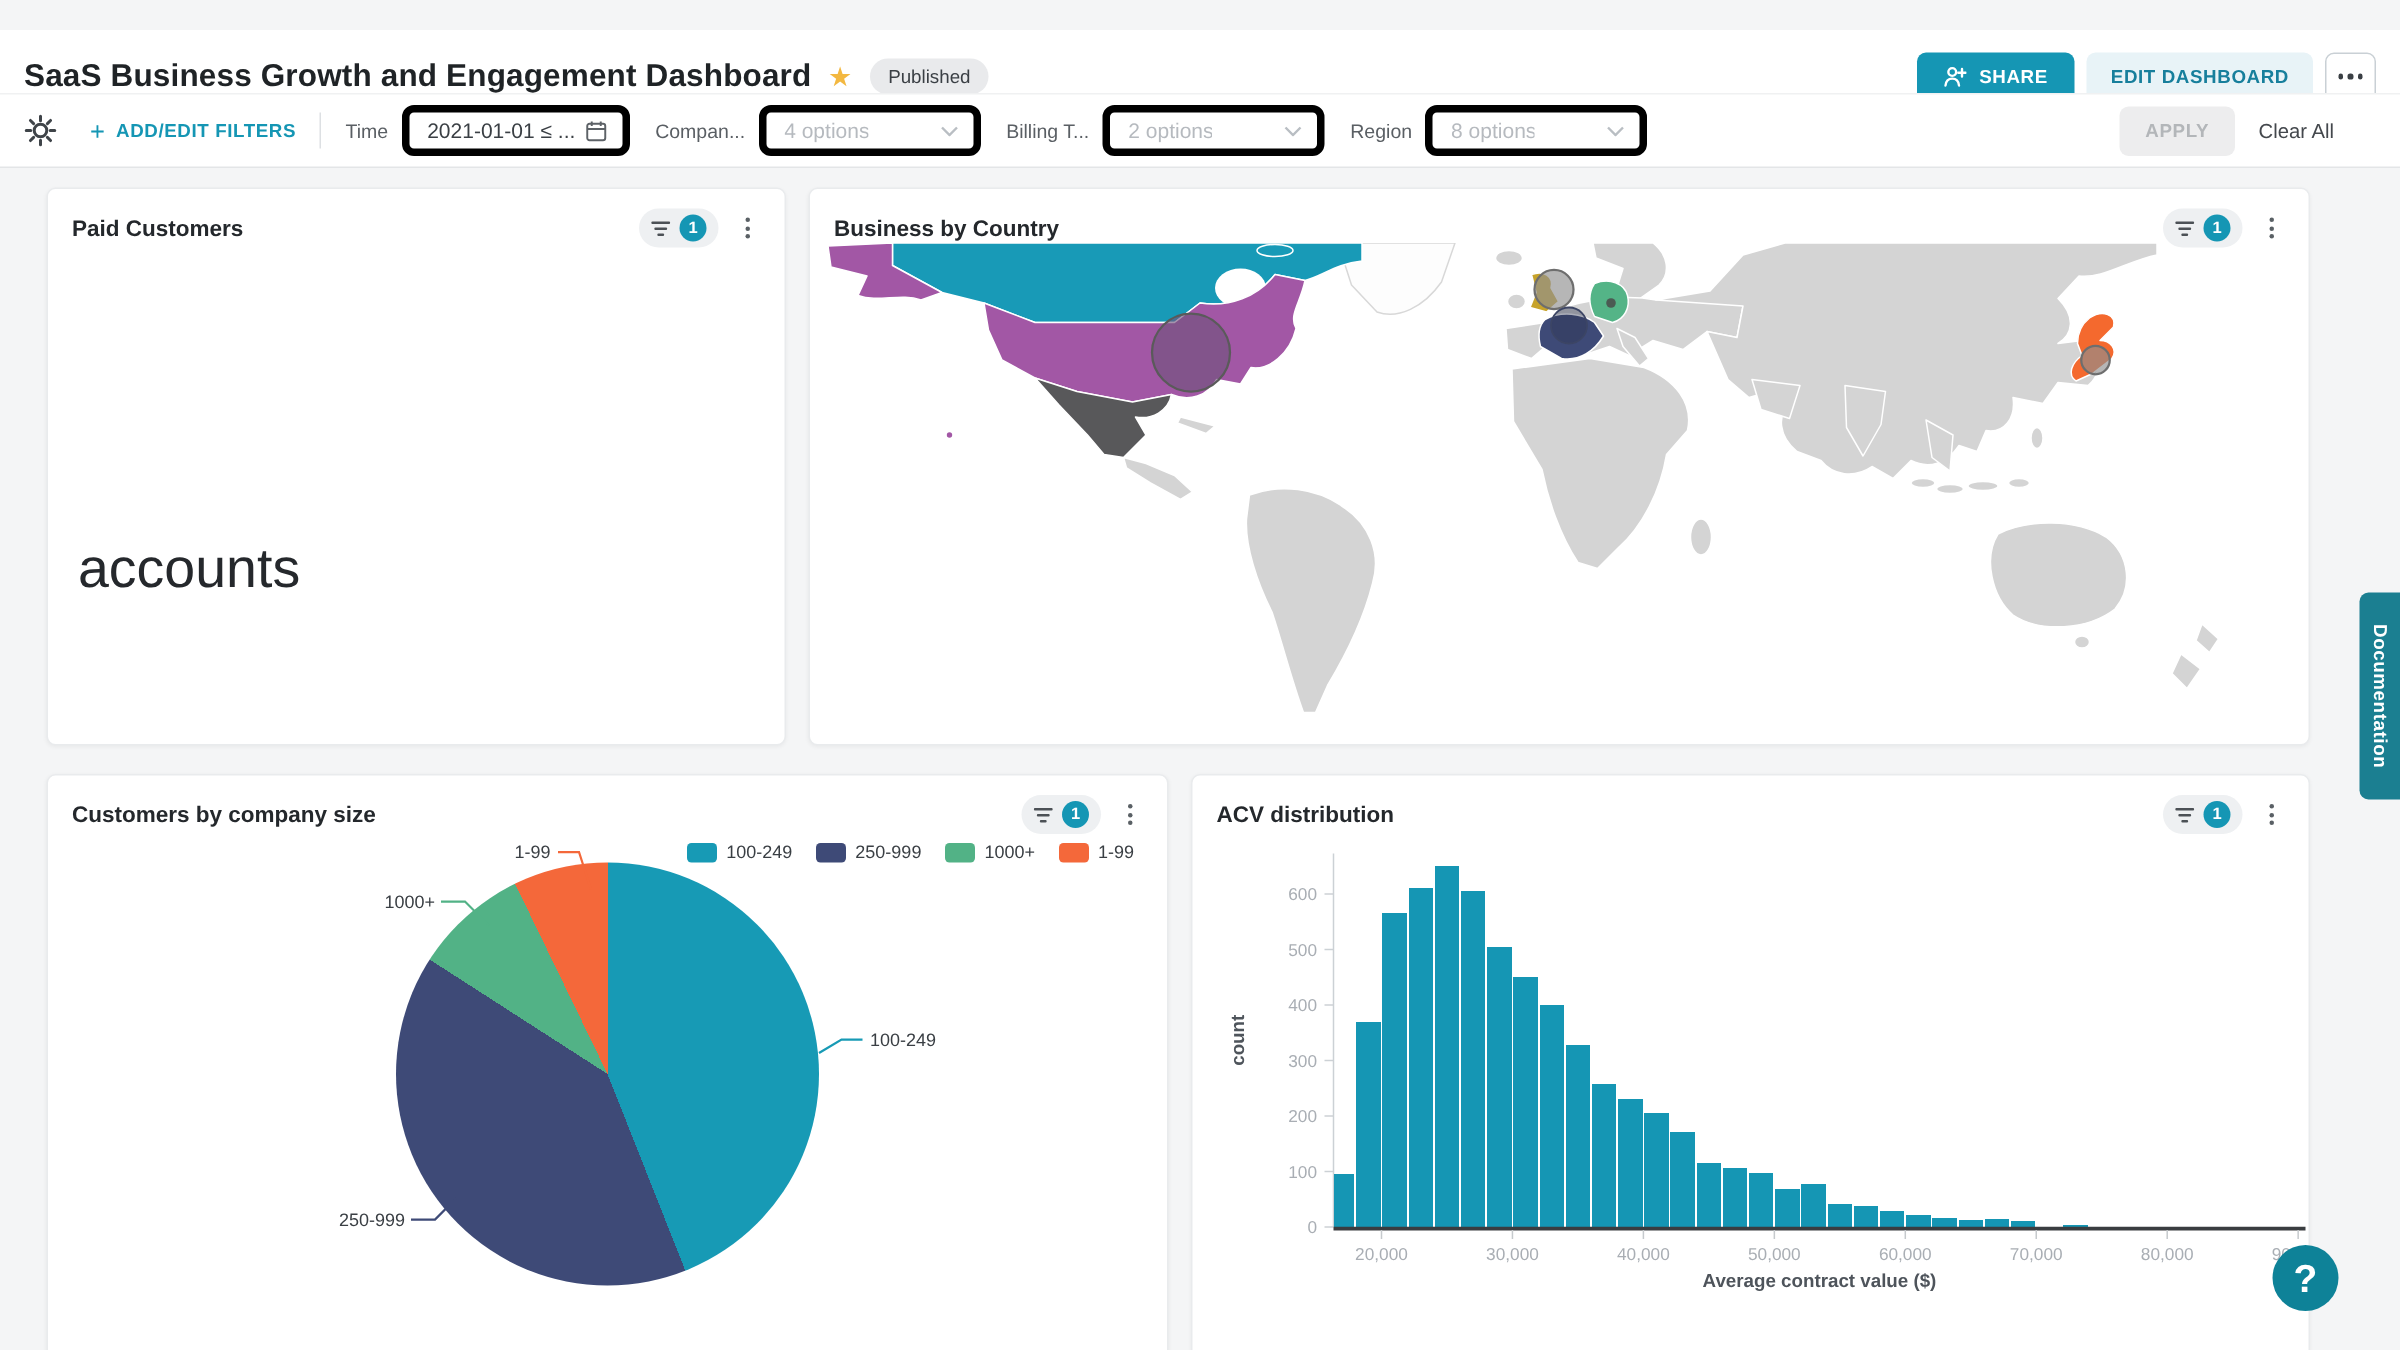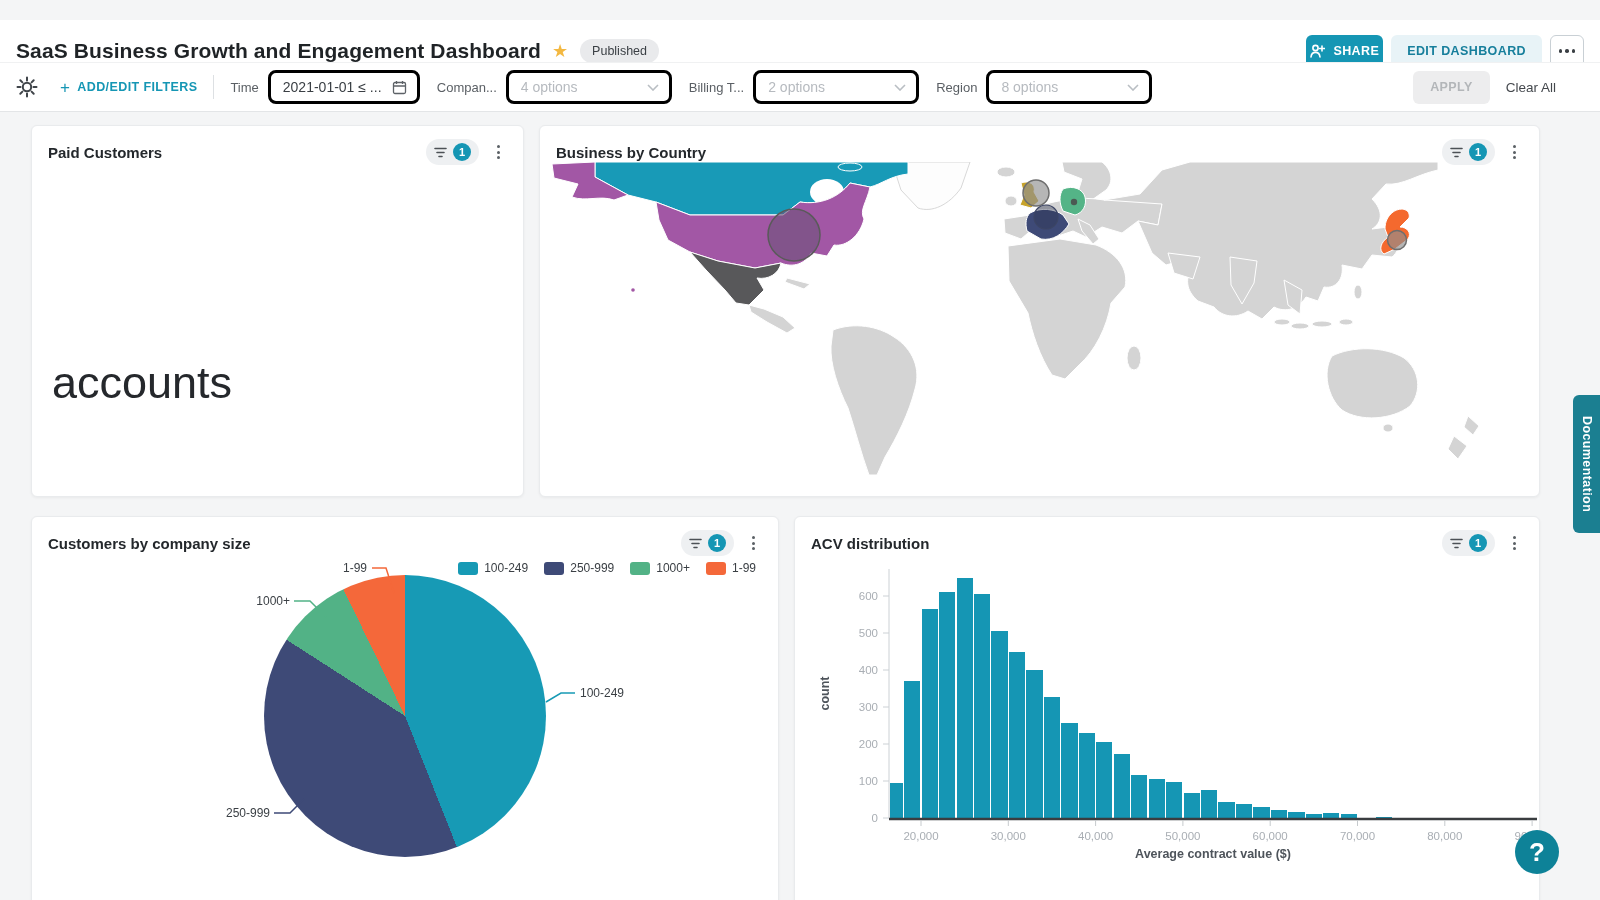--- a/index.html
+++ b/index.html
@@ -7,37 +7,37 @@
   body { font-family:"Liberation Sans", sans-serif; background:#f4f5f6; color:#24282c; }
   .stage { position:relative; width:1600px; height:900px; overflow:hidden; }
 
   
   .header { position:absolute; left:0; top:0; width:1600px; height:62px; background:#fff; display:flex; align-items:center; padding:0 16px; z-index:5;margin-top:20px; }
   .dash-title { font-size:21px; font-weight:700; color:#1f2326; letter-spacing:.1px; }
   .star { font-size:18px; color:#f3b841; margin-left:11px; cursor:pointer; }
   .pill { margin-left:12px; background:#e9eaec; border-radius:13px; padding:5px 12px; font-size:12.5px; color:#3a3f44; }
   .header-actions { margin-left:auto; display:flex; align-items:center; gap:8px; }
   .btn { border:none; border-radius:6px; height:33px; font-size:12.5px; font-weight:700; letter-spacing:.4px; cursor:pointer; display:flex; align-items:center; justify-content:center; font-family:inherit; }
-  .btn-share { background:#1596b4; color:#fff; padding:0 4px; gap:8px; }
+  .btn-share { background:#1596b4; color:#fff; padding:0 18px; gap:8px; }
   .btn-edit { background:#e8f3f7; color:#177f9c; padding:0 16px; }
   .btn-more { background:#fff; border:1px solid #c9d0d5; width:34px; gap:3px; }
   .hdot { width:3.5px; height:3.5px; border-radius:50%; background:#3a3f44; }
 
   
   .filterbar { position:absolute; left:0; top:62px; width:1600px; height:50px; background:#fff; border-top:1px solid #f0f1f2; border-bottom:1px solid #e3e5e7; display:flex; align-items:center; padding:0 44px 0 16px; z-index:5; }
   .icon-btn { background:none; border:none; cursor:pointer; display:flex; align-items:center; }
   .gear-wrap { margin-right:22px; }
   .addedit { display:flex; align-items:center; gap:7px; color:#1596b4; font-weight:700; font-size:12.5px; letter-spacing:.4px; cursor:pointer; margin-right:16px; white-space:nowrap; }
   .addedit .plus { font-size:17px; font-weight:400; line-height:1; }
   .vdiv { width:1px; height:24px; background:#dde0e3; margin-right:16px; }
   .flabel { font-size:13px; color:#5a5f64; margin-right:9px; white-space:nowrap; }
-  .fchip { height:34px; border:3px solid #000000; border-radius:8px; background:#fff; display:flex; align-items:center; padding:0 10px 0 12px; margin-right:17px; cursor:pointer; }
+  .fchip { height:34px; border:5px solid #000000; border-radius:8px; background:#fff; display:flex; align-items:center; padding:0 10px 0 12px; margin-right:17px; cursor:pointer; }
   .fchip .val { font-size:14px; color:#3a3f44; white-space:nowrap; overflow:hidden; }
   .fchip.w-date { width:152px; }
-  .fchip.w-sel { width:166px;gap:48px; }
+  .fchip.w-sel { width:148px;gap:48px; }
   .fchip .val { flex:1; }
   .fchip.ph .val { color:#b6babf; }
   .fb-right { margin-left:auto; display:flex; align-items:center;padding-left:41px; }
   .btn-apply { background:#ededee; color:#b3b6b9; padding:0 17px; cursor:default; }
   .clear-all { font-size:13.5px; color:#44484d; margin-left:16px; cursor:pointer; white-space:nowrap; }
 
   
   .main { position:absolute; left:0; top:112px; width:1600px; height:788px; }
   .card { position:absolute; background:#fff; border:1px solid #e9ebed; border-radius:6px; box-shadow:0 1px 3px rgba(0,0,0,.05); }
   .card-kpi  { left:31px;  top:13px;  width:493px;  height:372px; }
@@ -46,21 +46,21 @@
   .card-hist { left:794px; top:404px; width:746px;  height:480px; }
   .card-header { display:flex; align-items:center; padding:13px 14px 6px 16px; position:relative; z-index:2; }
   .card-title { font-size:15px; font-weight:700; color:#24282c; flex:1; white-space:nowrap; }
   .fbadge { display:flex; align-items:center; gap:6px; background:#eef0f2; border-radius:14px; height:26px; padding:0 8px; cursor:pointer; }
   .count { width:18px; height:18px; border-radius:50%; background:#1596b4; color:#fff; font-size:11px; font-weight:700; display:flex; align-items:center; justify-content:center; }
   .kebab { display:flex; flex-direction:column; align-items:center; justify-content:center; gap:2.5px; width:22px; height:26px; margin-left:8px; cursor:pointer; background:none; border:none; }
   .kdot { width:3px; height:3px; border-radius:50%; background:#5a6065; }
 
   
   .kpi-value { position:absolute; left:18px; top:98px; font-size:110px; line-height:1; color:#25282c; letter-spacing:1px; }
-  .kpi-unit  { position:absolute; left:20px; top:234px; font-size:45px; line-height:1; color:#25282c; }
+  .kpi-unit  { position:absolute; left:20px; top:234px; font-size:37px; line-height:1; color:#25282c; }
 
   
   .map-svg { position:absolute; left:0; top:36px; }
   .map-svg path, .map-svg ellipse { stroke:#fff; stroke-width:1; stroke-linejoin:round; }
 
   
   .pie-circle { position:absolute; left:232px; top:58px; width:282px; height:282px; border-radius:50%; cursor:pointer; }
   .pie-overlay { position:absolute; left:0; top:0; pointer-events:none; }
   .pie-label { position:absolute; font-size:12px; color:#3a3f44; white-space:nowrap; }
   .pl-199   { left:299px; top:44px;  width:36px; text-align:right; }

